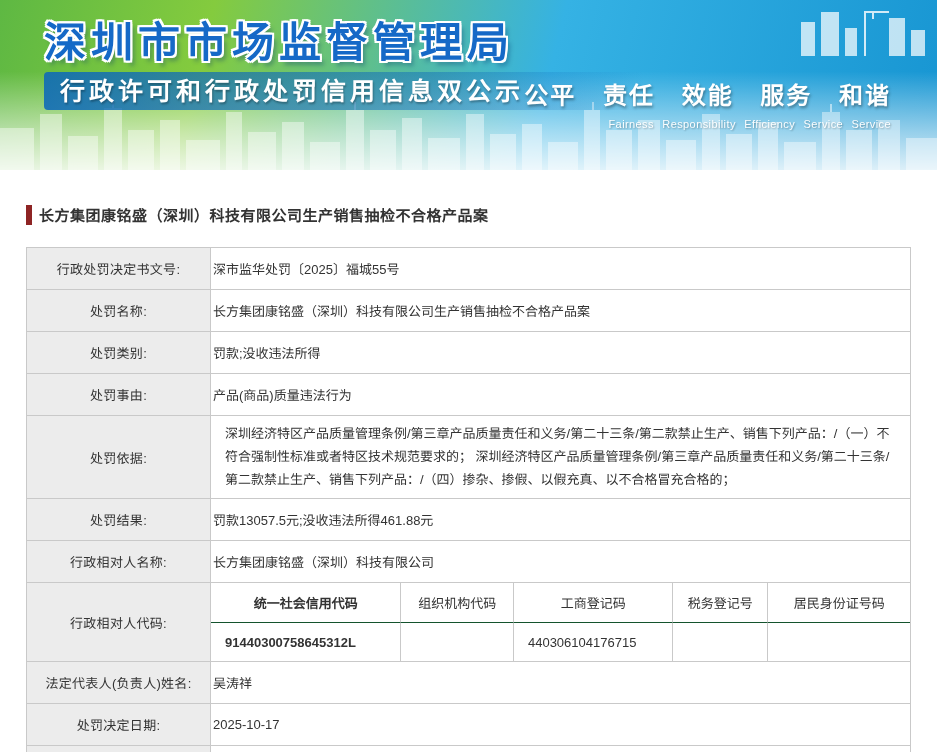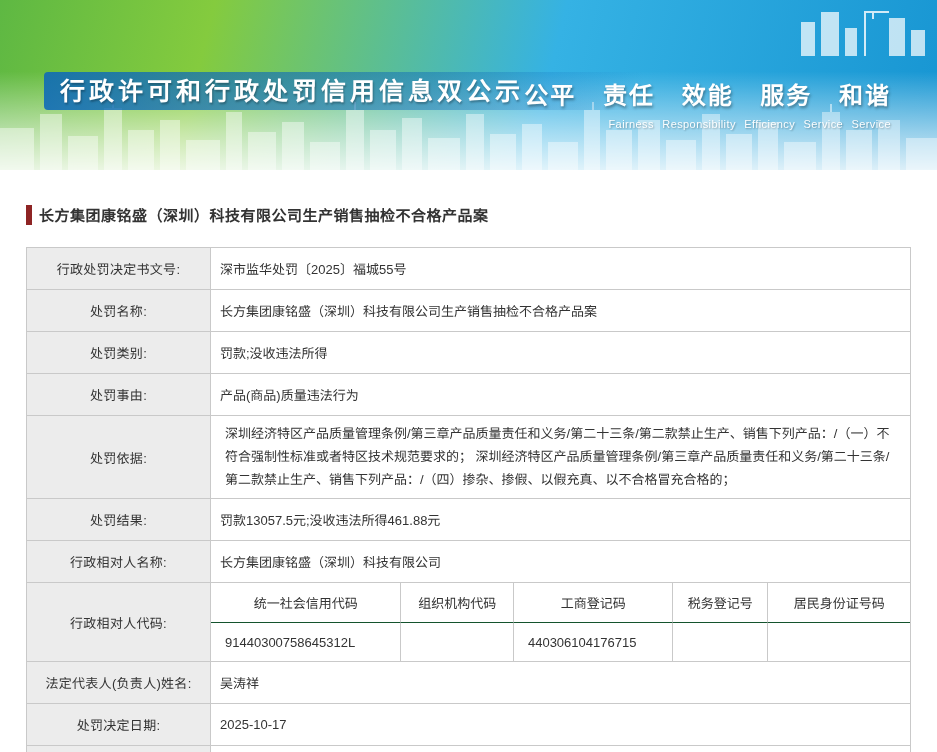--- a/index.html
+++ b/index.html
@@ -61,30 +61,30 @@
 
   table.info-table{
     width:100%; border-collapse:collapse; table-layout:fixed;
     font-size:13px; color:#333;
   }
   .info-table th, .info-table td{ border:1px solid #c9c9c9; vertical-align:middle; }
   .info-table th{
     width:184px; background:#ececec; font-weight:normal;
     text-align:center; padding:11px 6px; letter-spacing:0.3px;
   }
-  .info-table td{ background:#fff; text-align:left; padding:11px 9px; }
+  .info-table td{ background:#fff; text-align:left; padding:11px 2px; }
   .info-table td.basis-cell{ line-height:1.75; padding:7px 14px; }
   .info-table td.nested-cell{ padding:0; }
 
   .codes-grid{ display:grid; grid-template-columns:27.1% 16.1% 22.8% 13.6% auto; }
   .codes-grid > div{
     height:39px; display:flex; align-items:center;
     border-left:1px solid #c9c9c9; padding-left:14px; overflow:hidden;
   }
-  .codes-grid > div:nth-child(5n+1){ border-left:none; }
+  .codes-grid > div:nth-child(5n+1){ border-left:none;font-weight:bold; }
   .codes-grid > div:nth-child(n+6){ border-top:1px solid #14532d; }
   .codes-grid > div.hd{ justify-content:center; padding-left:0; }
 </style>
 </head>
 <body>
 
 <div class="screen">
 
   <div class="site-header">
     <svg class="skyline" viewBox="0 0 937 70" preserveAspectRatio="none">
@@ -135,20 +135,21 @@
           <rect x="28" y="10" width="18" height="44"></rect>
         <rect x="52" y="26" width="12" height="28"></rect>
           <rect x="96" y="16" width="16" height="38"></rect>
         <rect x="118" y="28" width="14" height="26"></rect>
       </g>
       <g stroke="rgba(255,255,255,0.8)" stroke-width="2" fill="none">
         <path d="M72 54 L72 10 L96 10 M80 10 L80 17"></path>
       </g>
     </svg>
 
+    <div class="site-title">深圳市市场监督管理局</div>
     <div class="banner-strip">行政许可和行政处罚信用信息双公示</div>
     <div class="slogan-block">
       <div class="slogan-cn">公平 责任 效能 服务 和谐</div>
       <div class="slogan-en">Fairness Responsibility Efficiency Service Service</div>
     </div>
   </div>
 
   <div class="main-content">
 
     <div class="case-title-row">

